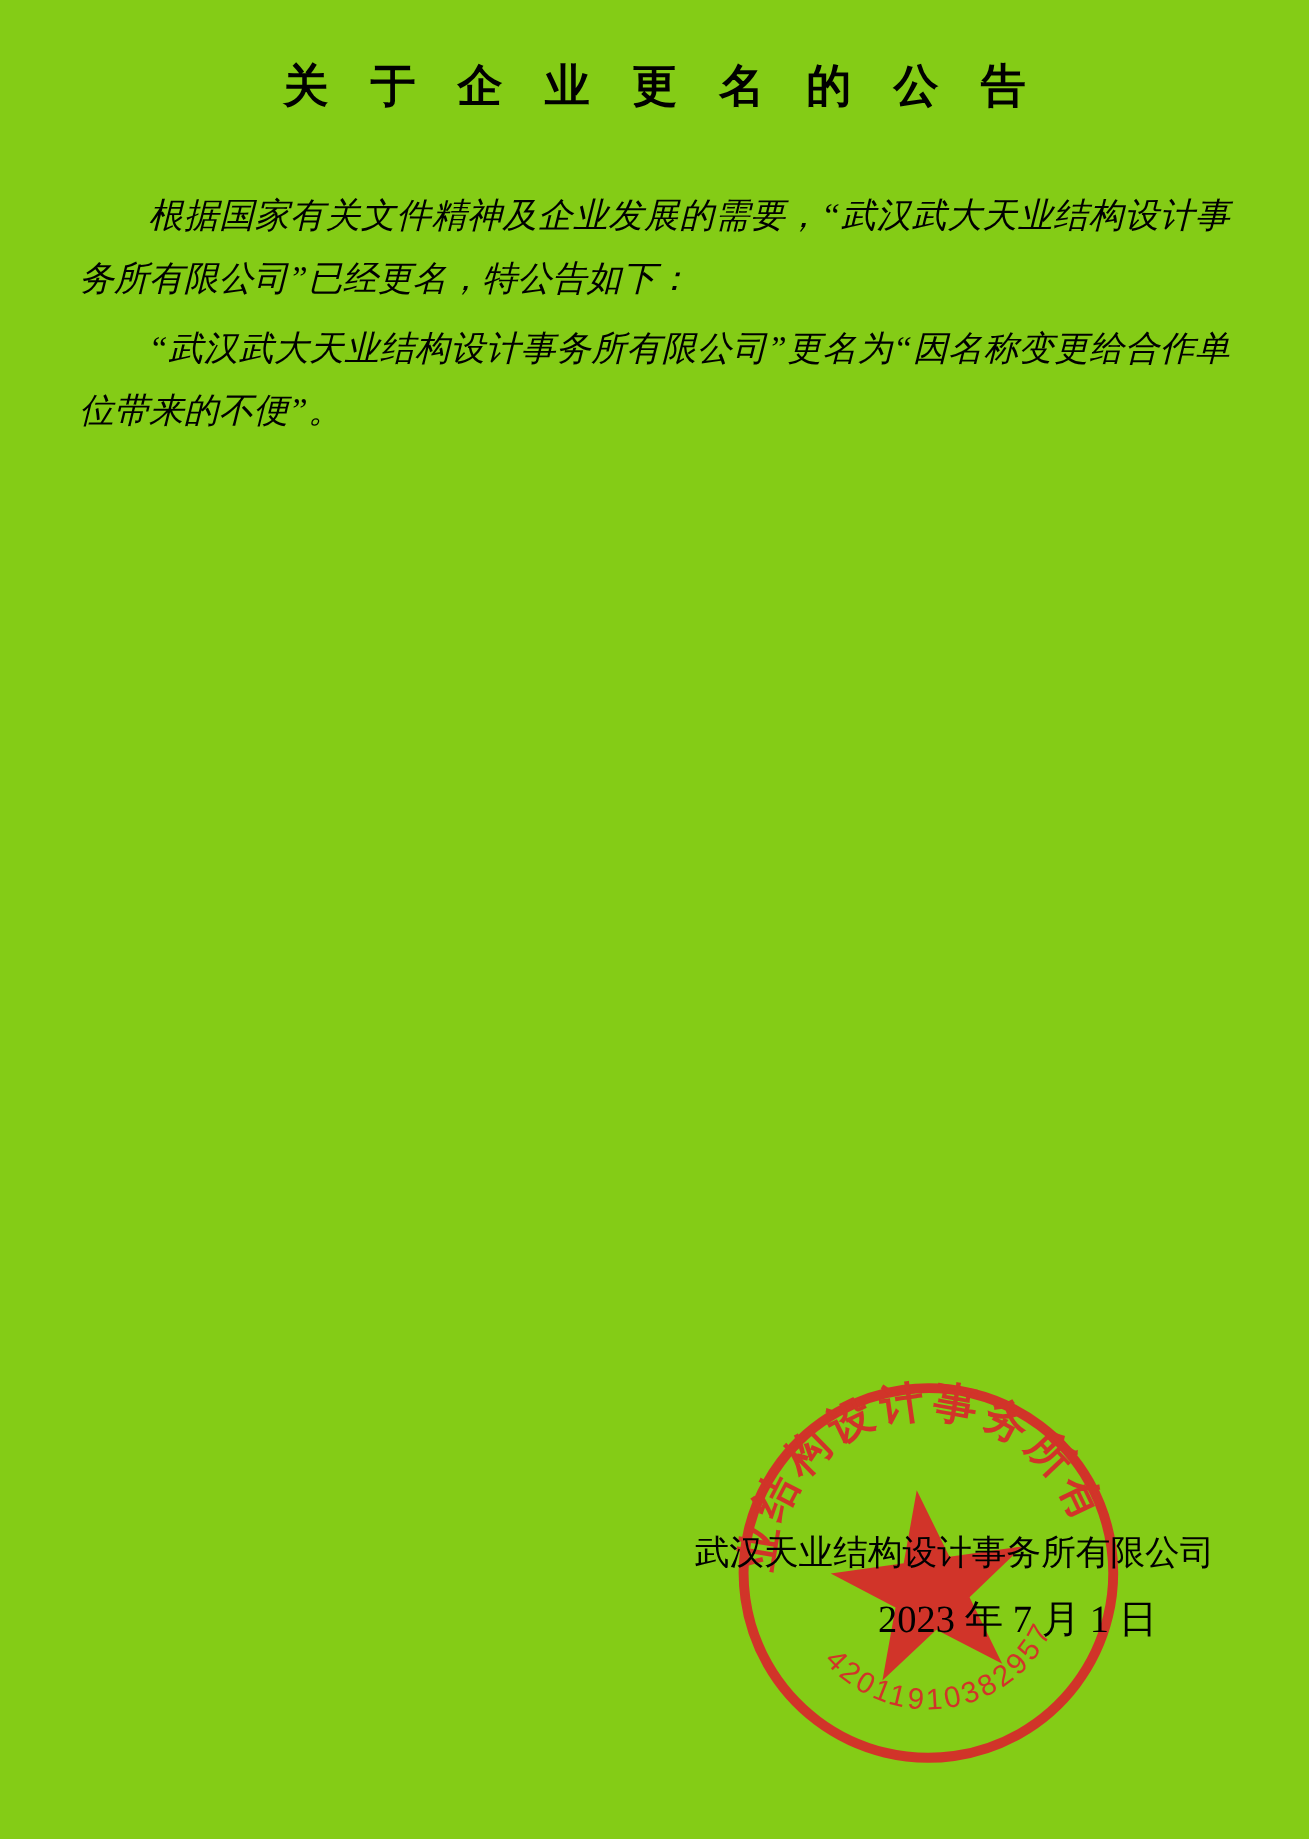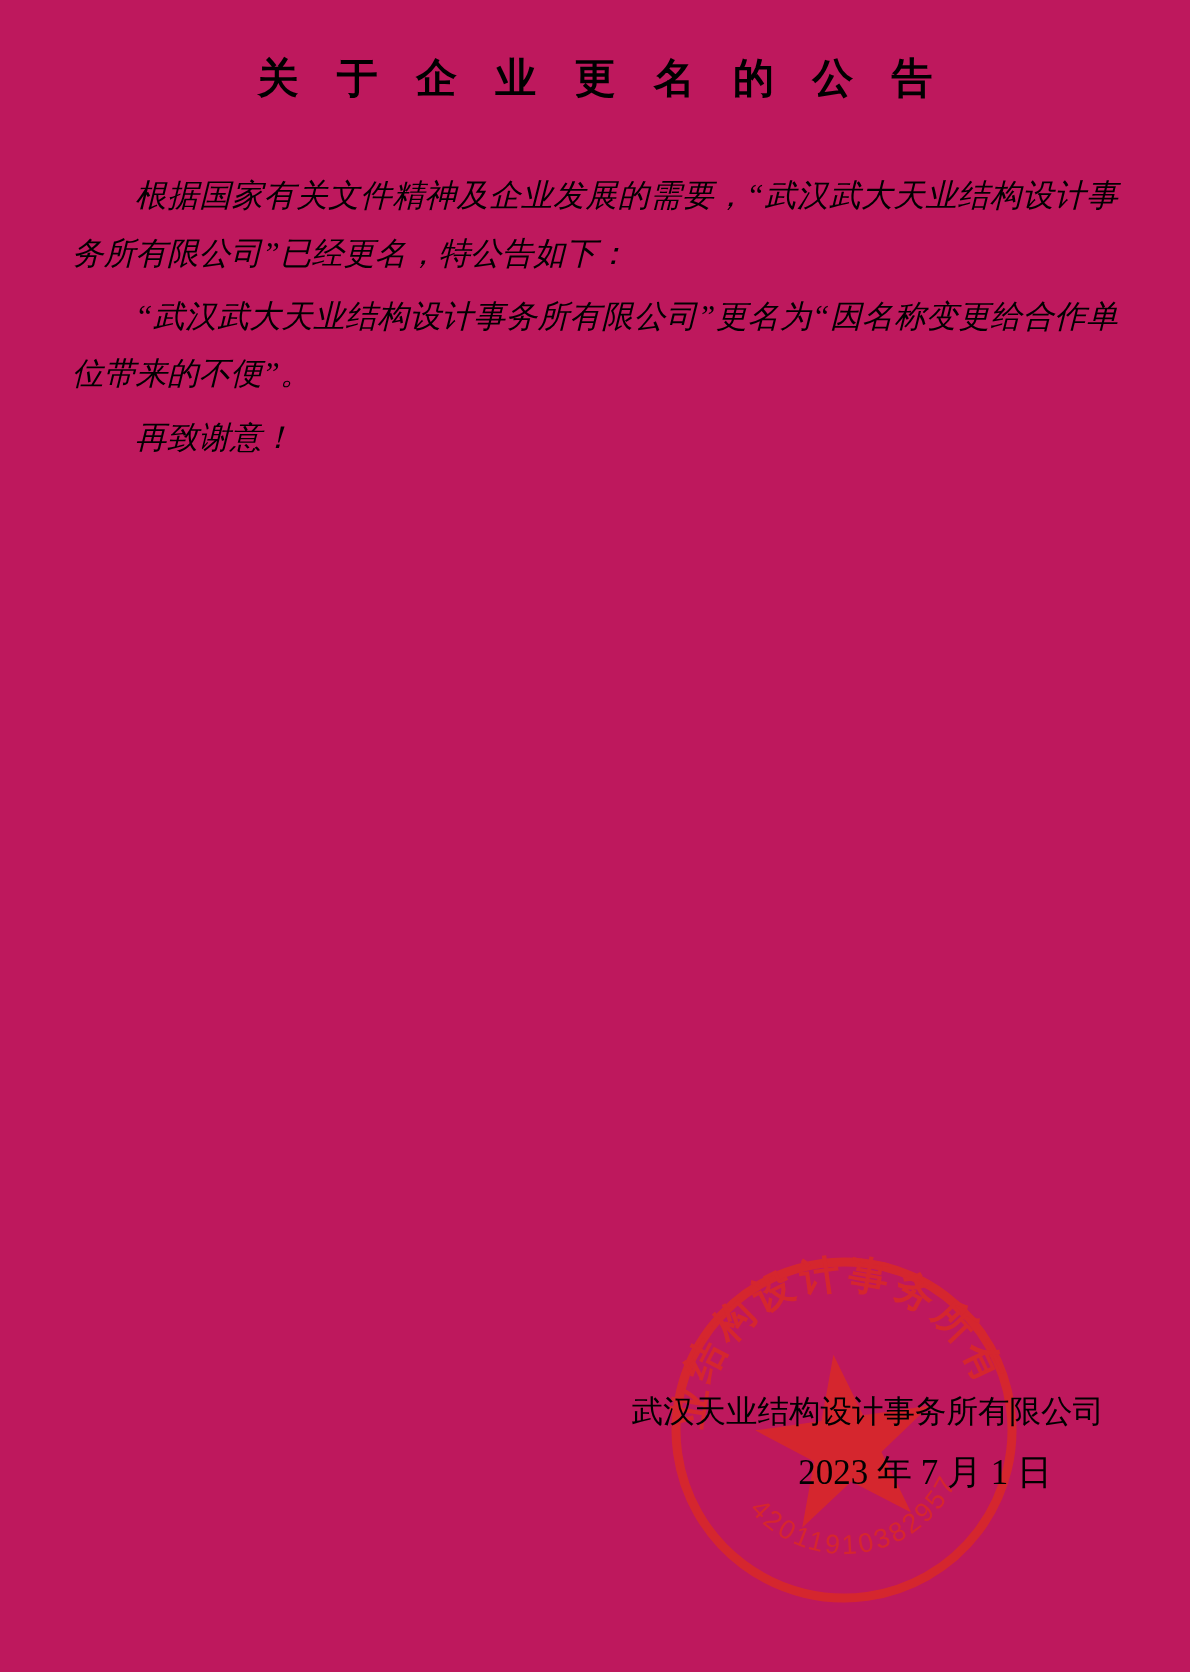--- a/index.html
+++ b/index.html
@@ -9,21 +9,21 @@
   }
   body {
     font-family: "Liberation Serif", "DejaVu Serif", serif;
     color: #000000;
   }
   .page {
     position: relative;
     width: 1190px;
     height: 1672px;
     margin: 0 auto;
-    background: #be185d;
+    background: #84cc16;
     overflow: hidden;
     box-sizing: border-box;
     padding: 0 72px;
   }
   .doc-title {
     text-align: center;
     font-size: 41px;
     font-weight: bold;
     letter-spacing: 14px;
     padding-top: 52px;
@@ -78,21 +78,20 @@
 </head>
 <body>
 
 <div class="page">
 
   <div class="doc-title">关 于 企 业 更 名 的 公 告</div>
 
   <div class="body-text">
     <p class="para">根据国家有关文件精神及企业发展的需要，“武汉武大天业结构设计事务所有限公司”已经更名，特公告如下：</p>
     <p class="para">“武汉武大天业结构设计事务所有限公司”更名为“因名称变更给合作单位带来的不便”。</p>
-    <p class="para">再致谢意！</p>
   </div>
 
   <div class="seal">
     <svg viewBox="0 0 360 360" xmlns="http://www.w3.org/2000/svg">
       <defs>
         <path id="arcTop" d="M 38,180 A 142,142 0 0 1 322,180" fill="none"></path>
         <path id="arcBottom" d="M 56,180 A 124,124 0 0 0 304,180" fill="none"></path>
       </defs>
       <g transform="rotate(-8 180 180)">
         <circle cx="180" cy="180" r="168" fill="none" stroke="#d8282b" stroke-width="9"></circle>

